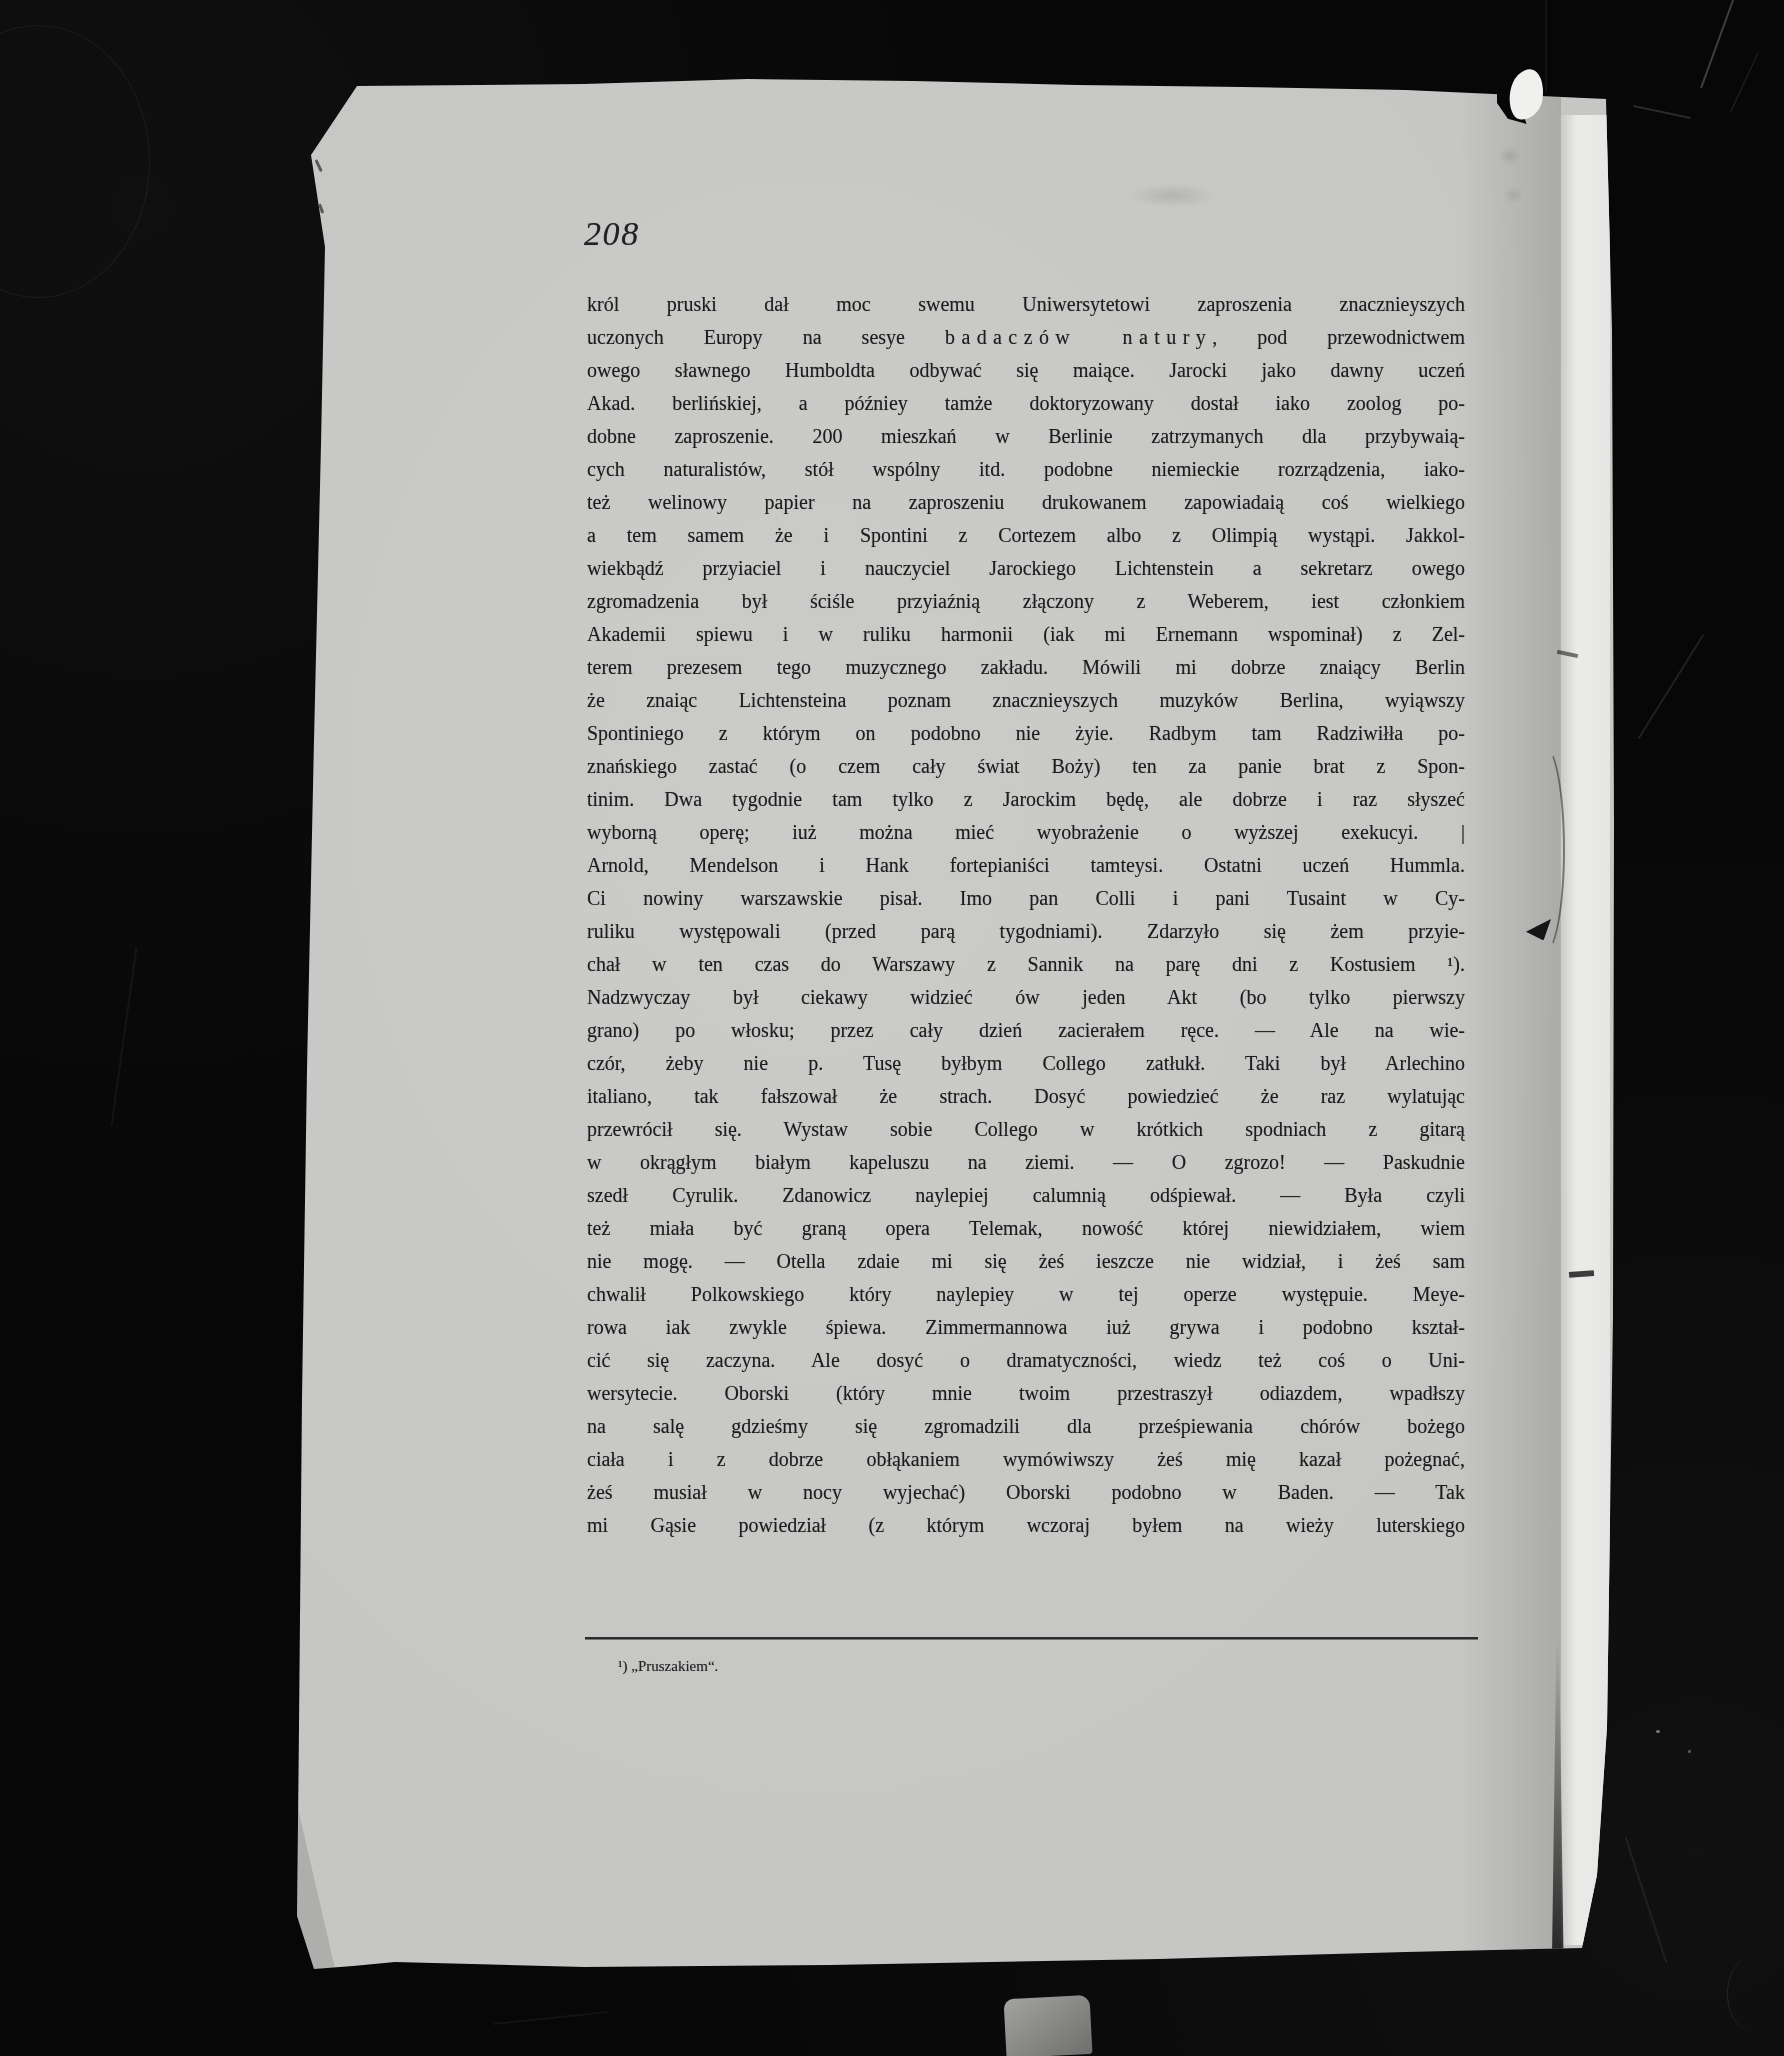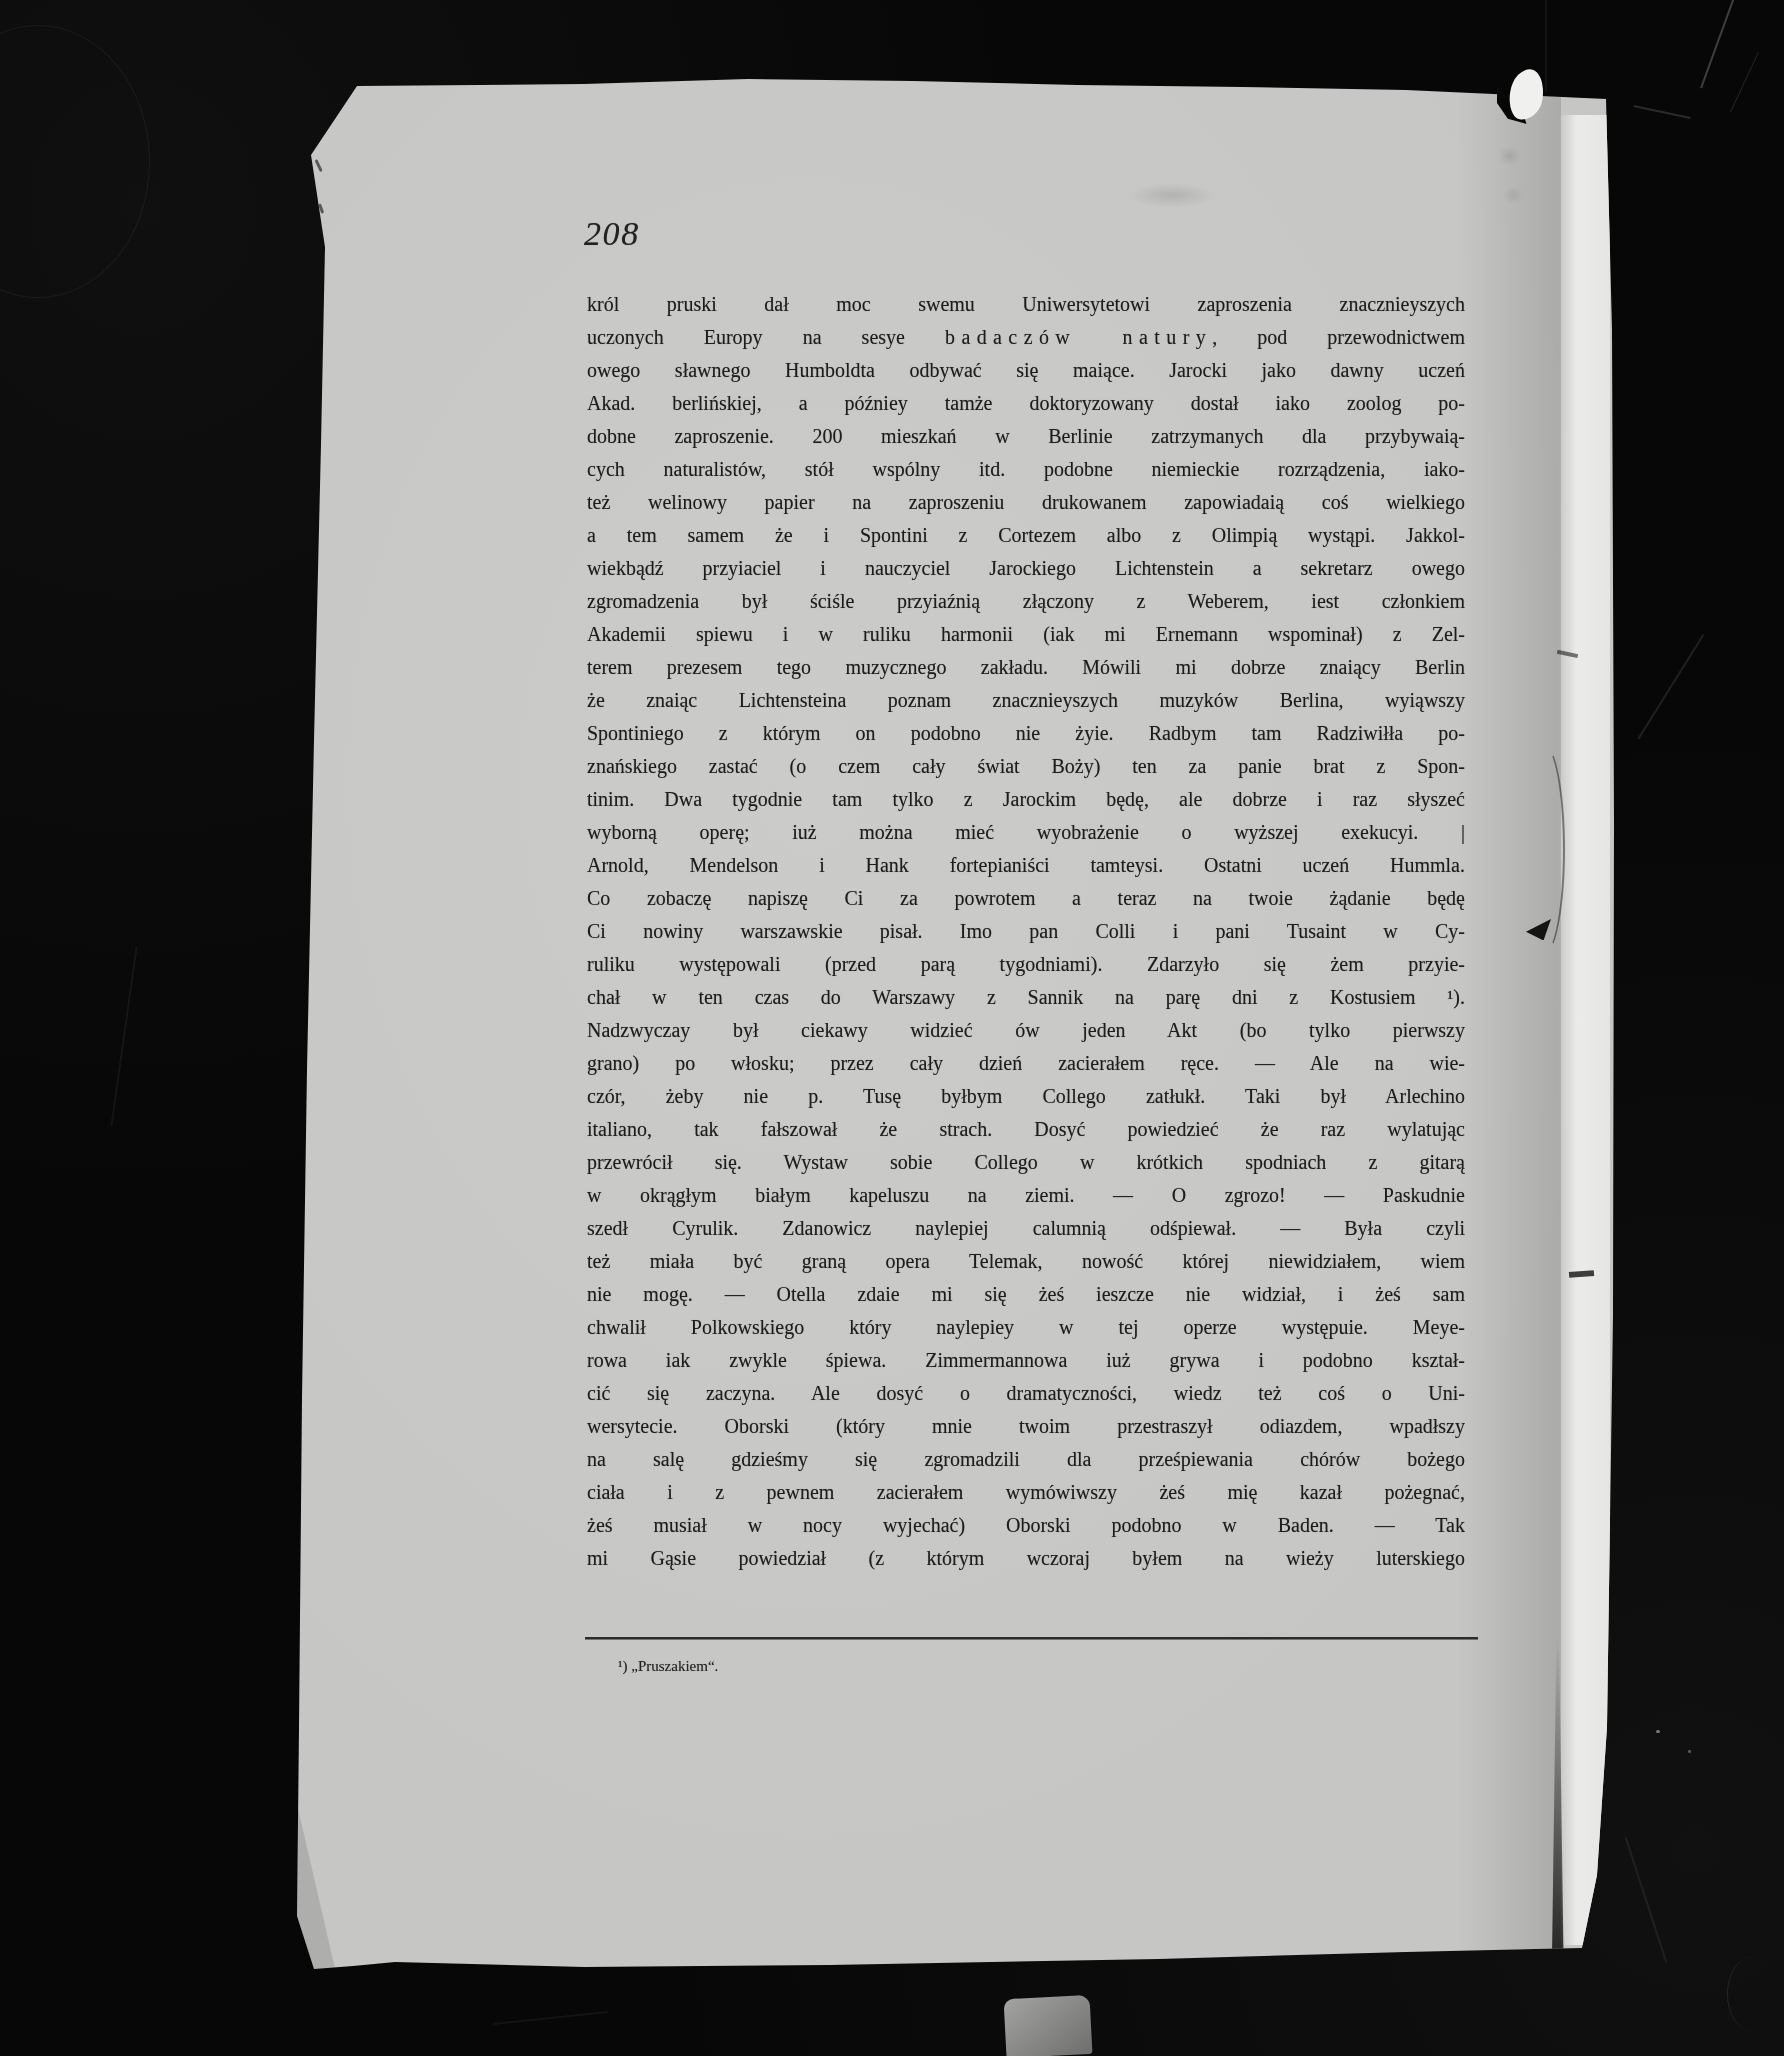--- a/index.html
+++ b/index.html
@@ -130,39 +130,38 @@
         <div class="line">wiekbądź przyiaciel i nauczyciel Jarockiego Lichtenstein a sekretarz owego</div>
         <div class="line">zgromadzenia był ściśle przyiaźnią złączony z Weberem, iest członkiem</div>
         <div class="line">Akademii spiewu i w ruliku harmonii (iak mi Ernemann wspominał) z Zel-</div>
         <div class="line">terem prezesem tego muzycznego zakładu. Mówili mi dobrze znaiący Berlin</div>
         <div class="line">że znaiąc Lichtensteina poznam znacznieyszych muzyków Berlina, wyiąwszy</div>
         <div class="line">Spontiniego z którym on podobno nie żyie. Radbym tam Radziwiłła po-</div>
         <div class="line">znańskiego zastać (o czem cały świat Boży) ten za panie brat z Spon-</div>
         <div class="line">tinim. Dwa tygodnie tam tylko z Jarockim będę, ale dobrze i raz słyszeć</div>
         <div class="line">wyborną operę; iuż można mieć wyobrażenie o wyższej exekucyi. |</div>
         <div class="line">Arnold, Mendelson i Hank fortepianiści tamteysi. Ostatni uczeń Hummla.</div>
-        <div class="line">Co zobaczę napiszę Ci za powrotem a teraz na twoie żądanie będę</div>
         <div class="line">Ci nowiny warszawskie pisał. Imo pan Colli i pani Tusaint w Cy-</div>
         <div class="line">ruliku występowali (przed parą tygodniami). Zdarzyło się żem przyie-</div>
         <div class="line">chał w ten czas do Warszawy z Sannik na parę dni z Kostusiem ¹).</div>
         <div class="line">Nadzwyczay był ciekawy widzieć ów jeden Akt (bo tylko pierwszy</div>
         <div class="line">grano) po włosku; przez cały dzień zacierałem ręce. — Ale na wie-</div>
         <div class="line">czór, żeby nie p. Tusę byłbym Collego zatłukł. Taki był Arlechino</div>
         <div class="line">italiano, tak fałszował że strach. Dosyć powiedzieć że raz wylatując</div>
         <div class="line">przewrócił się. Wystaw sobie Collego w krótkich spodniach z gitarą</div>
         <div class="line">w okrągłym białym kapeluszu na ziemi. — O zgrozo! — Paskudnie</div>
         <div class="line">szedł Cyrulik. Zdanowicz naylepiej calumnią odśpiewał. — Była czyli</div>
         <div class="line">też miała być graną opera Telemak, nowość której niewidziałem, wiem</div>
         <div class="line">nie mogę. — Otella zdaie mi się żeś ieszcze nie widział, i żeś sam</div>
         <div class="line">chwalił Polkowskiego który naylepiey w tej operze występuie. Meye-</div>
         <div class="line">rowa iak zwykle śpiewa. Zimmermannowa iuż grywa i podobno kształ-</div>
         <div class="line">cić się zaczyna. Ale dosyć o dramatyczności, wiedz też coś o Uni-</div>
         <div class="line">wersytecie. Oborski (który mnie twoim przestraszył odiazdem, wpadłszy</div>
         <div class="line">na salę gdzieśmy się zgromadzili dla prześpiewania chórów bożego</div>
-        <div class="line">ciała i z pewnem zacierałem wymówiwszy żeś mię kazał pożegnać,</div>
+        <div class="line">ciała i z dobrze obłąkaniem wymówiwszy żeś mię kazał pożegnać,</div>
         <div class="line">żeś musiał w nocy wyjechać) Oborski podobno w Baden. — Tak</div>
         <div class="line">mi Gąsie powiedział (z którym wczoraj byłem na wieży luterskiego</div>
       </div>
 
     <div class="abs" id="foot-rule"></div>
     <div class="abs" id="footnote">¹) „Pruszakiem“.</div>
 
     <div class="abs smudge" style="left:1119px;top:183px;width:90px;height:25px;background:radial-gradient(ellipse,rgba(70,70,70,0.16),transparent 70%);"></div>
     <div class="abs smudge" style="left:1490px;top:146px;width:23px;height:20px;background:radial-gradient(ellipse,rgba(60,60,60,0.14),transparent 70%);"></div>
     <div class="abs smudge" style="left:1495px;top:186px;width:21.4px;height:18px;background:radial-gradient(ellipse,rgba(60,60,60,0.11),transparent 70%);"></div>

